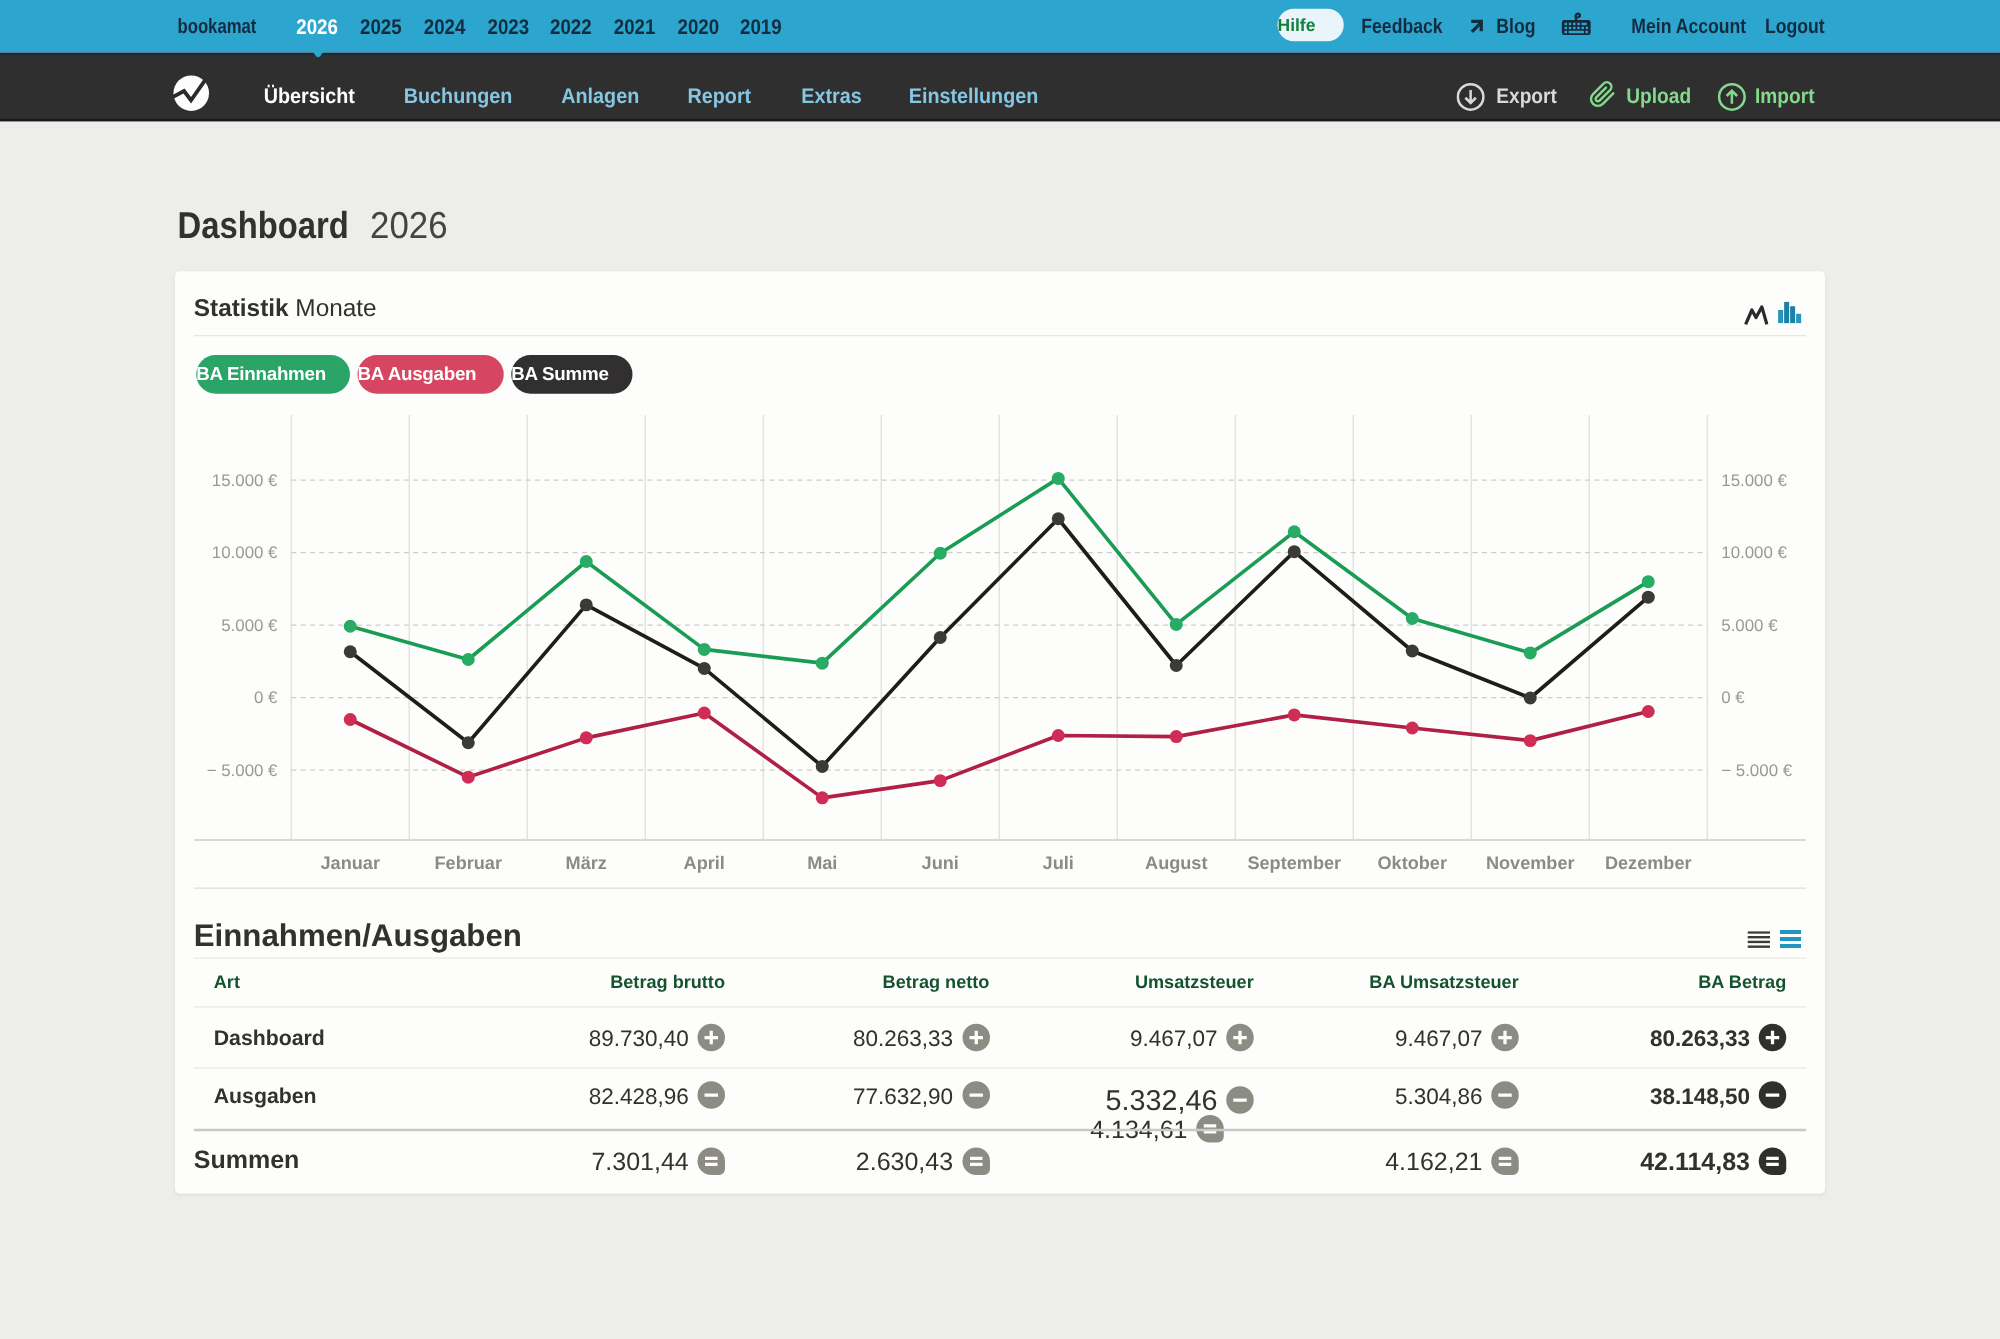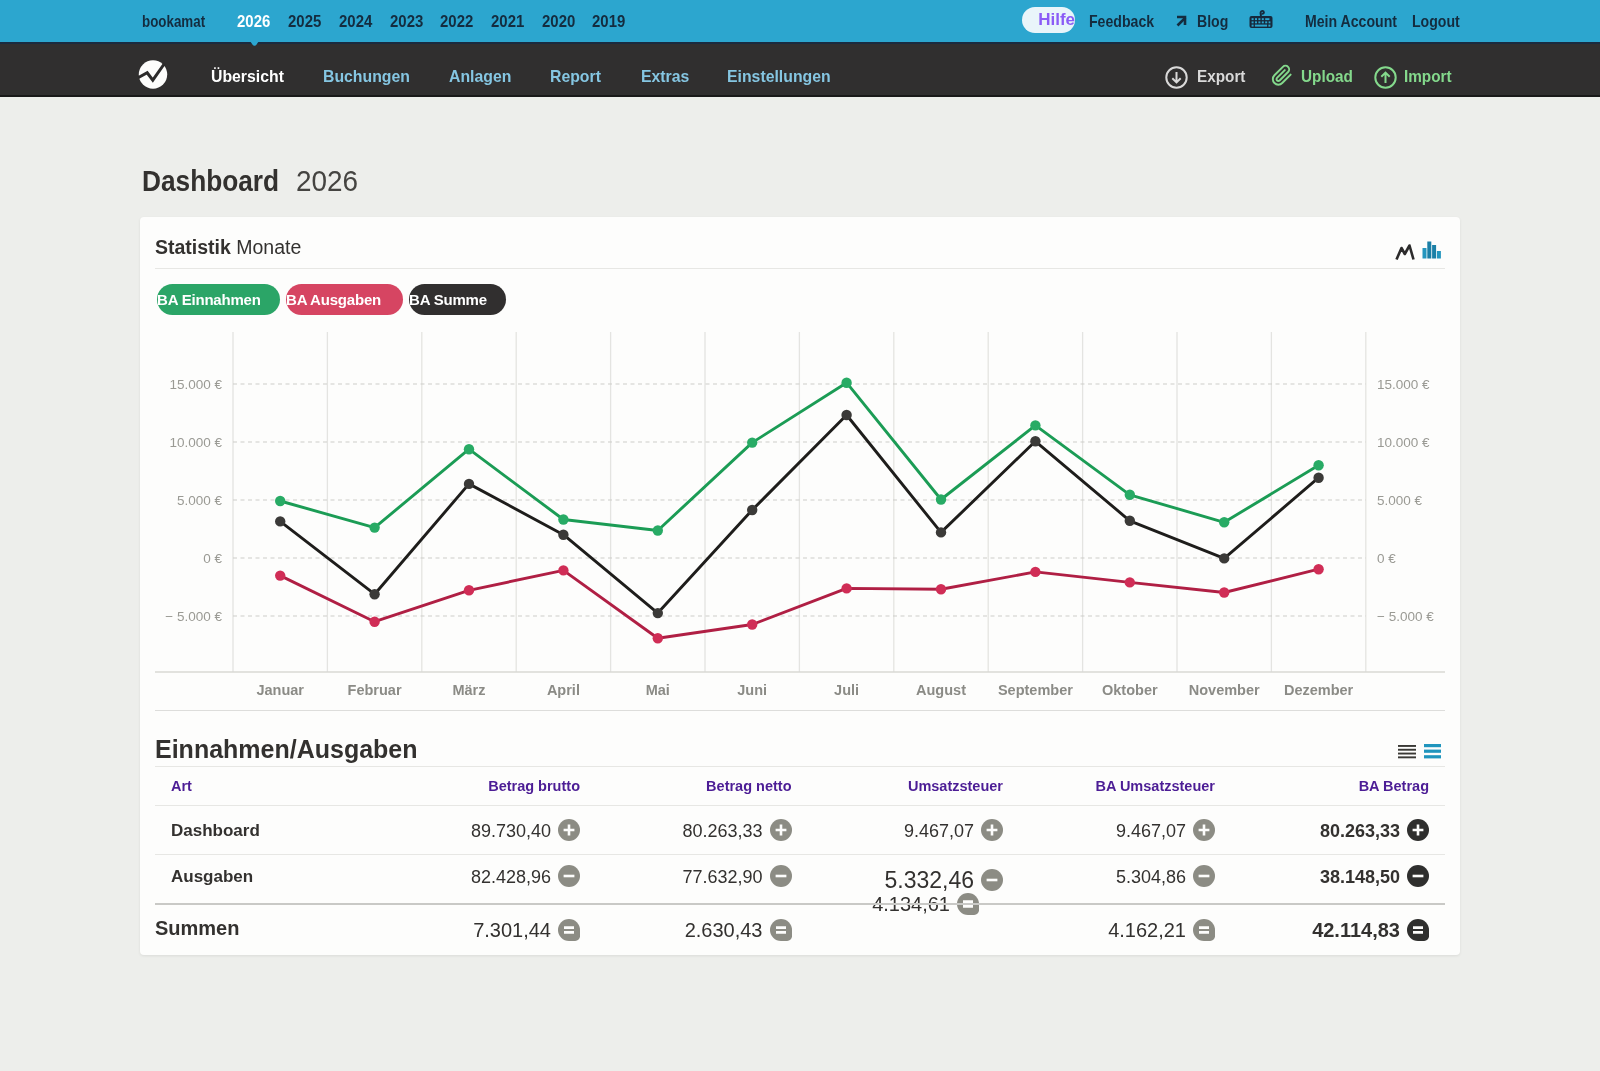--- a/index.html
+++ b/index.html
@@ -9,21 +9,21 @@
 
   
   #topbar { position:absolute; left:0; top:0; width:1600px; height:42px; background:#2ca6cf; }
   #navyline { position:absolute; left:0; top:42px; width:1600px; height:2px; background:#1a2b3f; }
   #topbar .brand { position:absolute; left:142px; top:12px; font-size:16.5px; font-weight:bold; color:#142c3f; transform:scaleX(0.81); transform-origin:left center; }
   .yr { position:absolute; top:12px; font-size:17px; font-weight:bold; color:#142c3f; transform:scaleX(0.88); transform-origin:left center; }
   .yr.active { color:#ffffff; }
   #notch { position:absolute; left:246px; top:40px; z-index:5; }
   .topright { position:absolute; top:12px; font-size:16.5px; font-weight:bold; color:#142c3f; transform:scaleX(0.855); transform-origin:left center; }
   #hilfe { position:absolute; left:1022px; top:7px; width:53px; height:26px; background:#e9f5fa;
-    border-radius:13px; color:#8b5cf6; font-size:17px; font-weight:bold; text-align:right; line-height:26px; }
+    border-radius:13px; color:#15803d; font-size:14px; font-weight:bold; text-align:left; line-height:26px; }
 
   
   #darkbar { position:absolute; left:0; top:44px; width:1600px; height:53px; background:#302f2f; border-bottom:2px solid #191919; }
   .dnav { position:absolute; top:67px; font-size:17px; font-weight:bold; color:#85c6e2; transform:scaleX(0.93); transform-origin:left center; }
   .dnav.active { color:#ffffff; }
   .dright { position:absolute; top:67px; font-size:17px; font-weight:bold; transform:scaleX(0.9); transform-origin:left center; }
 
   
   #h1 { position:absolute; left:142px; top:164px; font-size:30px; color:#33312f; font-weight:bold; transform:scaleX(0.875); transform-origin:left center; }
   #h1b { position:absolute; left:296px; top:164px; font-size:30px; color:#454441; font-weight:normal; transform:scaleX(0.93); transform-origin:left center; }
@@ -39,21 +39,21 @@
     font-weight:bold; text-align:left; line-height:31px; letter-spacing:-0.2px; }
 
   
   .t-label { position:absolute; font-weight:bold; color:#33312f; }
   .t-cell { position:absolute; text-align:right; color:#33312f; }
   .circ { display:inline-block; width:22px; height:22px; border-radius:50%; background:#8c8c84;
     vertical-align:middle; position:relative; margin-left:7px; top:-1.5px; }
   .circ.dark { background:#2f2f2e; }
   .circ.eq { border-radius:50% 50% 22% 50%; }
   .circ svg { position:absolute; left:0; top:0; }
-  .colhead { position:absolute; top:561px; font-size:14.5px; font-weight:bold; color:#4c1d95; text-align:right; }
+  .colhead { position:absolute; top:561px; font-size:14.5px; font-weight:bold; color:#14532d; text-align:right; }
 </style>
 </head>
 <body>
 
 <div id="topbar">
   <div class="brand">bookamat</div>
 </div>
 <div id="years">
     <div class="yr active" style="left:237px;">2026</div>
     <div class="yr" style="left:288px;">2025</div>

